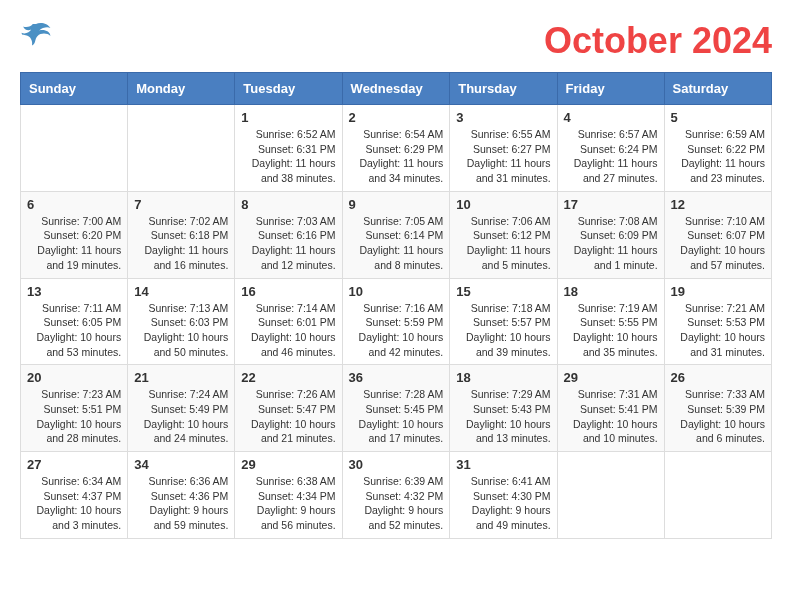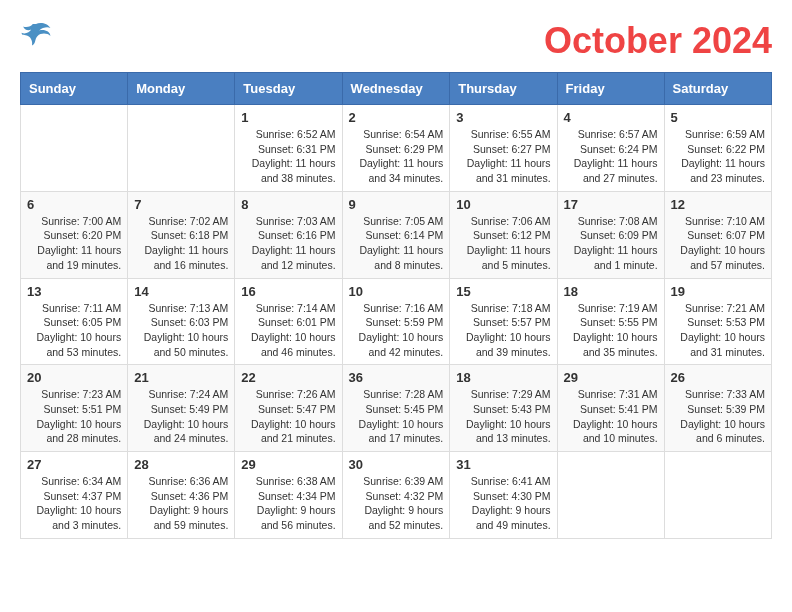--- a/index.html
+++ b/index.html
@@ -220,21 +220,21 @@
           <span class="day-number">26</span>
           <div class="day-info">Sunrise: 7:33 AM<br>Sunset: 5:39 PM<br>Daylight: 10 hours and 6 minutes.</div>
         </td>
       </tr>
       <tr>
         <td>
           <span class="day-number">27</span>
           <div class="day-info">Sunrise: 6:34 AM<br>Sunset: 4:37 PM<br>Daylight: 10 hours and 3 minutes.</div>
         </td>
         <td>
-          <span class="day-number">28</span>
+          <span class="day-number">34</span>
           <div class="day-info">Sunrise: 6:36 AM<br>Sunset: 4:36 PM<br>Daylight: 9 hours and 59 minutes.</div>
         </td>
         <td>
           <span class="day-number">29</span>
           <div class="day-info">Sunrise: 6:38 AM<br>Sunset: 4:34 PM<br>Daylight: 9 hours and 56 minutes.</div>
         </td>
         <td>
           <span class="day-number">30</span>
           <div class="day-info">Sunrise: 6:39 AM<br>Sunset: 4:32 PM<br>Daylight: 9 hours and 52 minutes.</div>
         </td>

